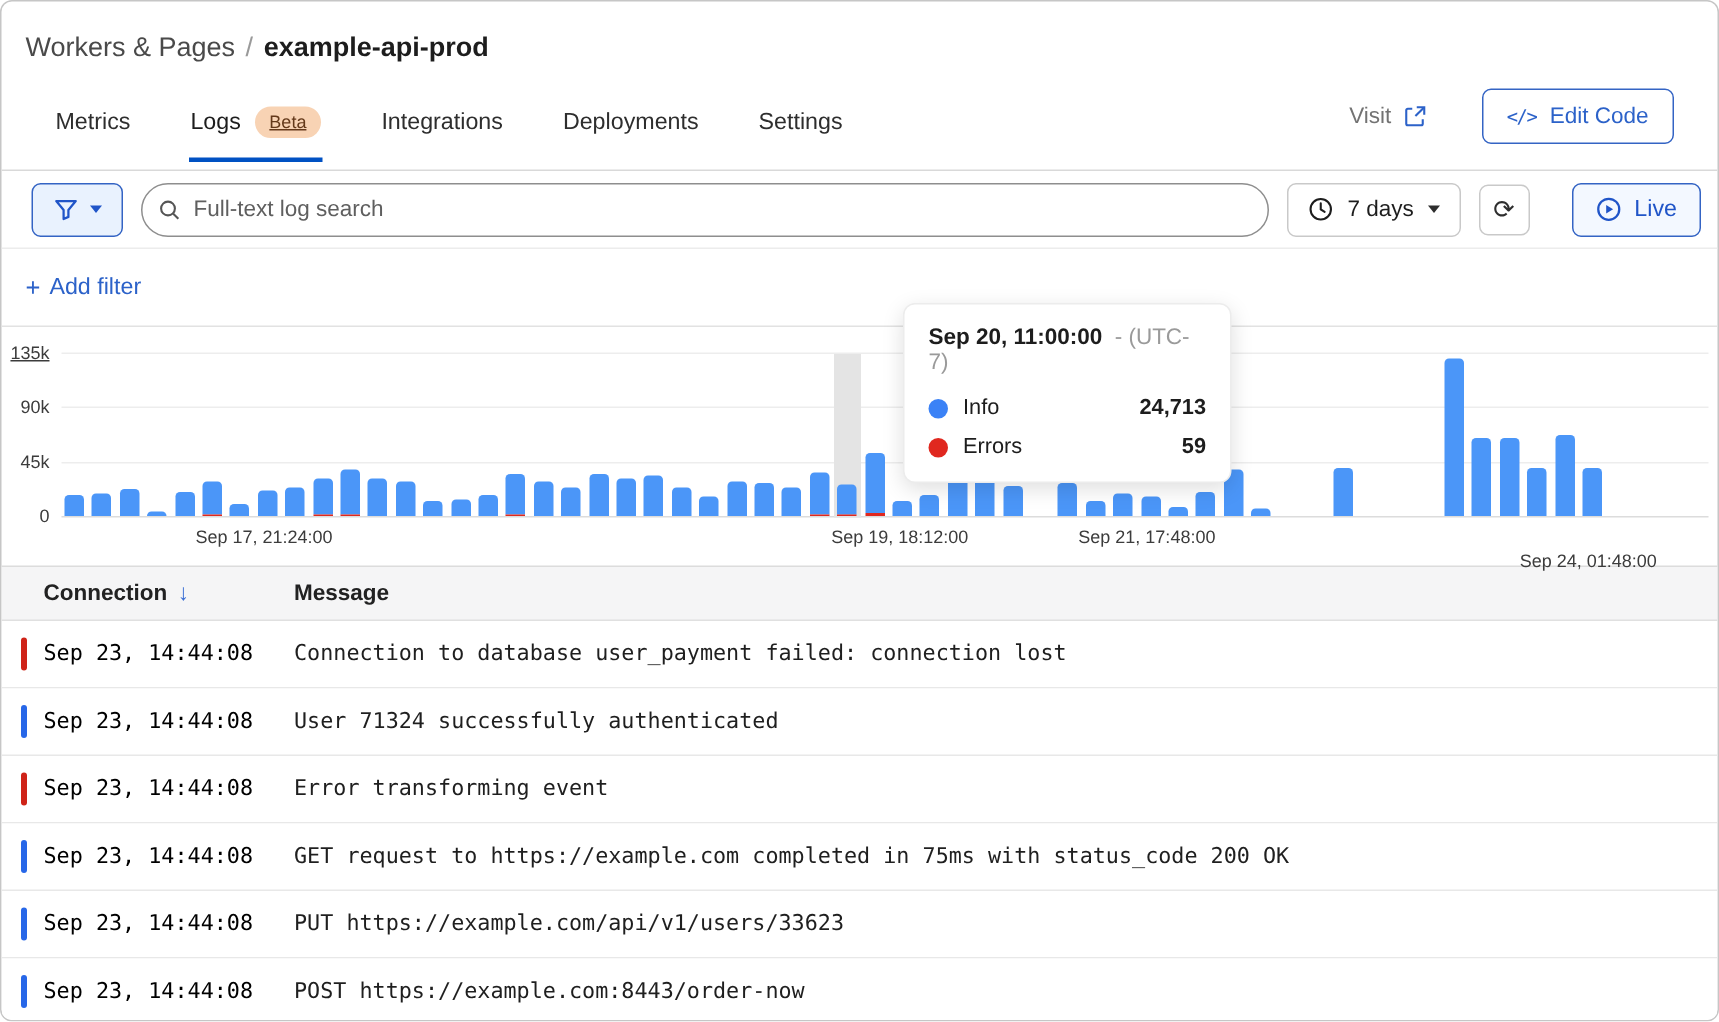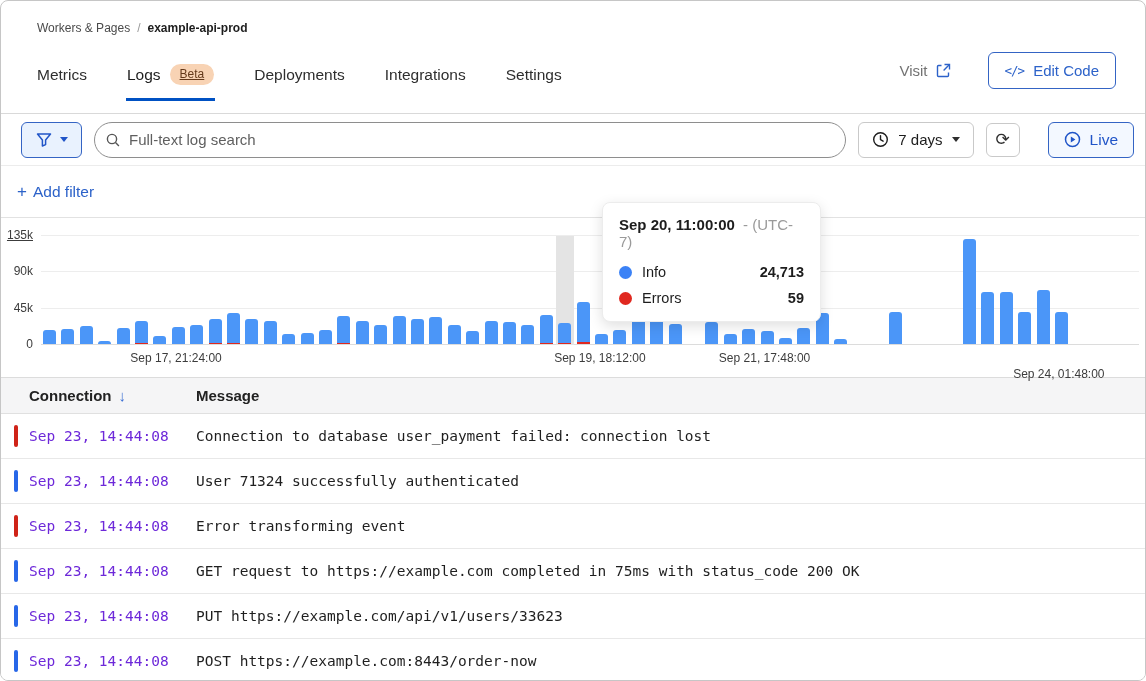--- a/index.html
+++ b/index.html
@@ -4,21 +4,21 @@
 <style>
   * { margin:0; padding:0; box-sizing:border-box; }
   html,body { background:#ffffff; }
   body { font-family:"Liberation Sans","DejaVu Sans",sans-serif; color:#1d1d1d; }
 
   .page { position:relative; width:1146px; height:681px; background:#fff;
           border:1px solid #c6c6c6; border-radius:8px; overflow:hidden; }
 
   
   .header { height:113px; border-bottom:1px solid #d9d9d9; }
-  .breadcrumb { padding:20px 36px 0; font-size:12px; color:#4a4a4a; }
+  .breadcrumb { padding:20px 16px 0; font-size:18px; color:#4a4a4a; }
   .breadcrumb .sep { color:#9a9a9a; margin:0 7px; }
   .breadcrumb .current { color:#1d1d1d; font-weight:bold; }
 
   .tabrow { display:flex; align-items:flex-end; justify-content:space-between;
             padding:0 29px 0 35px; margin-top:17px; }
   .tabs { display:flex; gap:38px; }
   .tab { display:flex; align-items:center; gap:9px; font-size:15.5px; color:#2e2e2e;
          padding:2px 1px 13px; border-bottom:3px solid transparent; cursor:pointer; }
   .tab.active { border-bottom-color:#0051c3; color:#1d1d1d; }
   .badge { font-size:12px; padding:3px 10px 4px; border-radius:999px;text-decoration:underline; }
@@ -93,21 +93,21 @@
                border-bottom:1px solid #e0e0e0; font-size:15px; font-weight:bold; color:#222; }
   .col-ts { width:195px; padding-left:28px; flex:none; display:flex; align-items:center; gap:7px; }
   .col-msg { flex:1; }
   .sort-arrow { color:#3b6fd4; font-size:15px; font-weight:normal; }
   .lt-row { position:relative; display:flex; align-items:center; height:45px;
             border-bottom:1px solid #e8e8e8; cursor:pointer; background:#fff; }
   .lt-row .indicator { position:absolute; left:13px; top:11px; width:4px; height:22px; border-radius:2px; }
   .lt-row.error .indicator { background:#cf2318; }
   .lt-row.info .indicator { background:#2767e8; }
   .mono { font-family:"DejaVu Sans Mono","Liberation Mono",monospace; font-size:14.5px; }
-  .lt-row .ts { color:#6d28d9; }
+  .lt-row .ts { color:#000000; }
   .lt-row .msg { color:#1f1f1f; }
 
   svg { display:block; }
 </style>
 </head>
 <body>
 
 <div class="page">
 
   <div class="header">
@@ -117,24 +117,24 @@
     <div class="tabrow">
       <div class="tabs">
           <div class="tab">
             <span>Metrics</span>
           </div>
           <div class="tab active">
             <span>Logs</span>
             <span class="badge" style="background: rgb(248, 211, 180); color: rgb(100, 57, 26);">Beta</span>
           </div>
           <div class="tab">
-            <span>Deployments</span>
+            <span>Integrations</span>
           </div>
           <div class="tab">
-            <span>Integrations</span>
+            <span>Deployments</span>
           </div>
           <div class="tab">
             <span>Settings</span>
           </div>
         </div>
       <div class="header-actions">
         <div class="visit-link">
           <span>Visit</span>
           <span>
             <svg width="15" height="15" viewBox="0 0 15 15">

